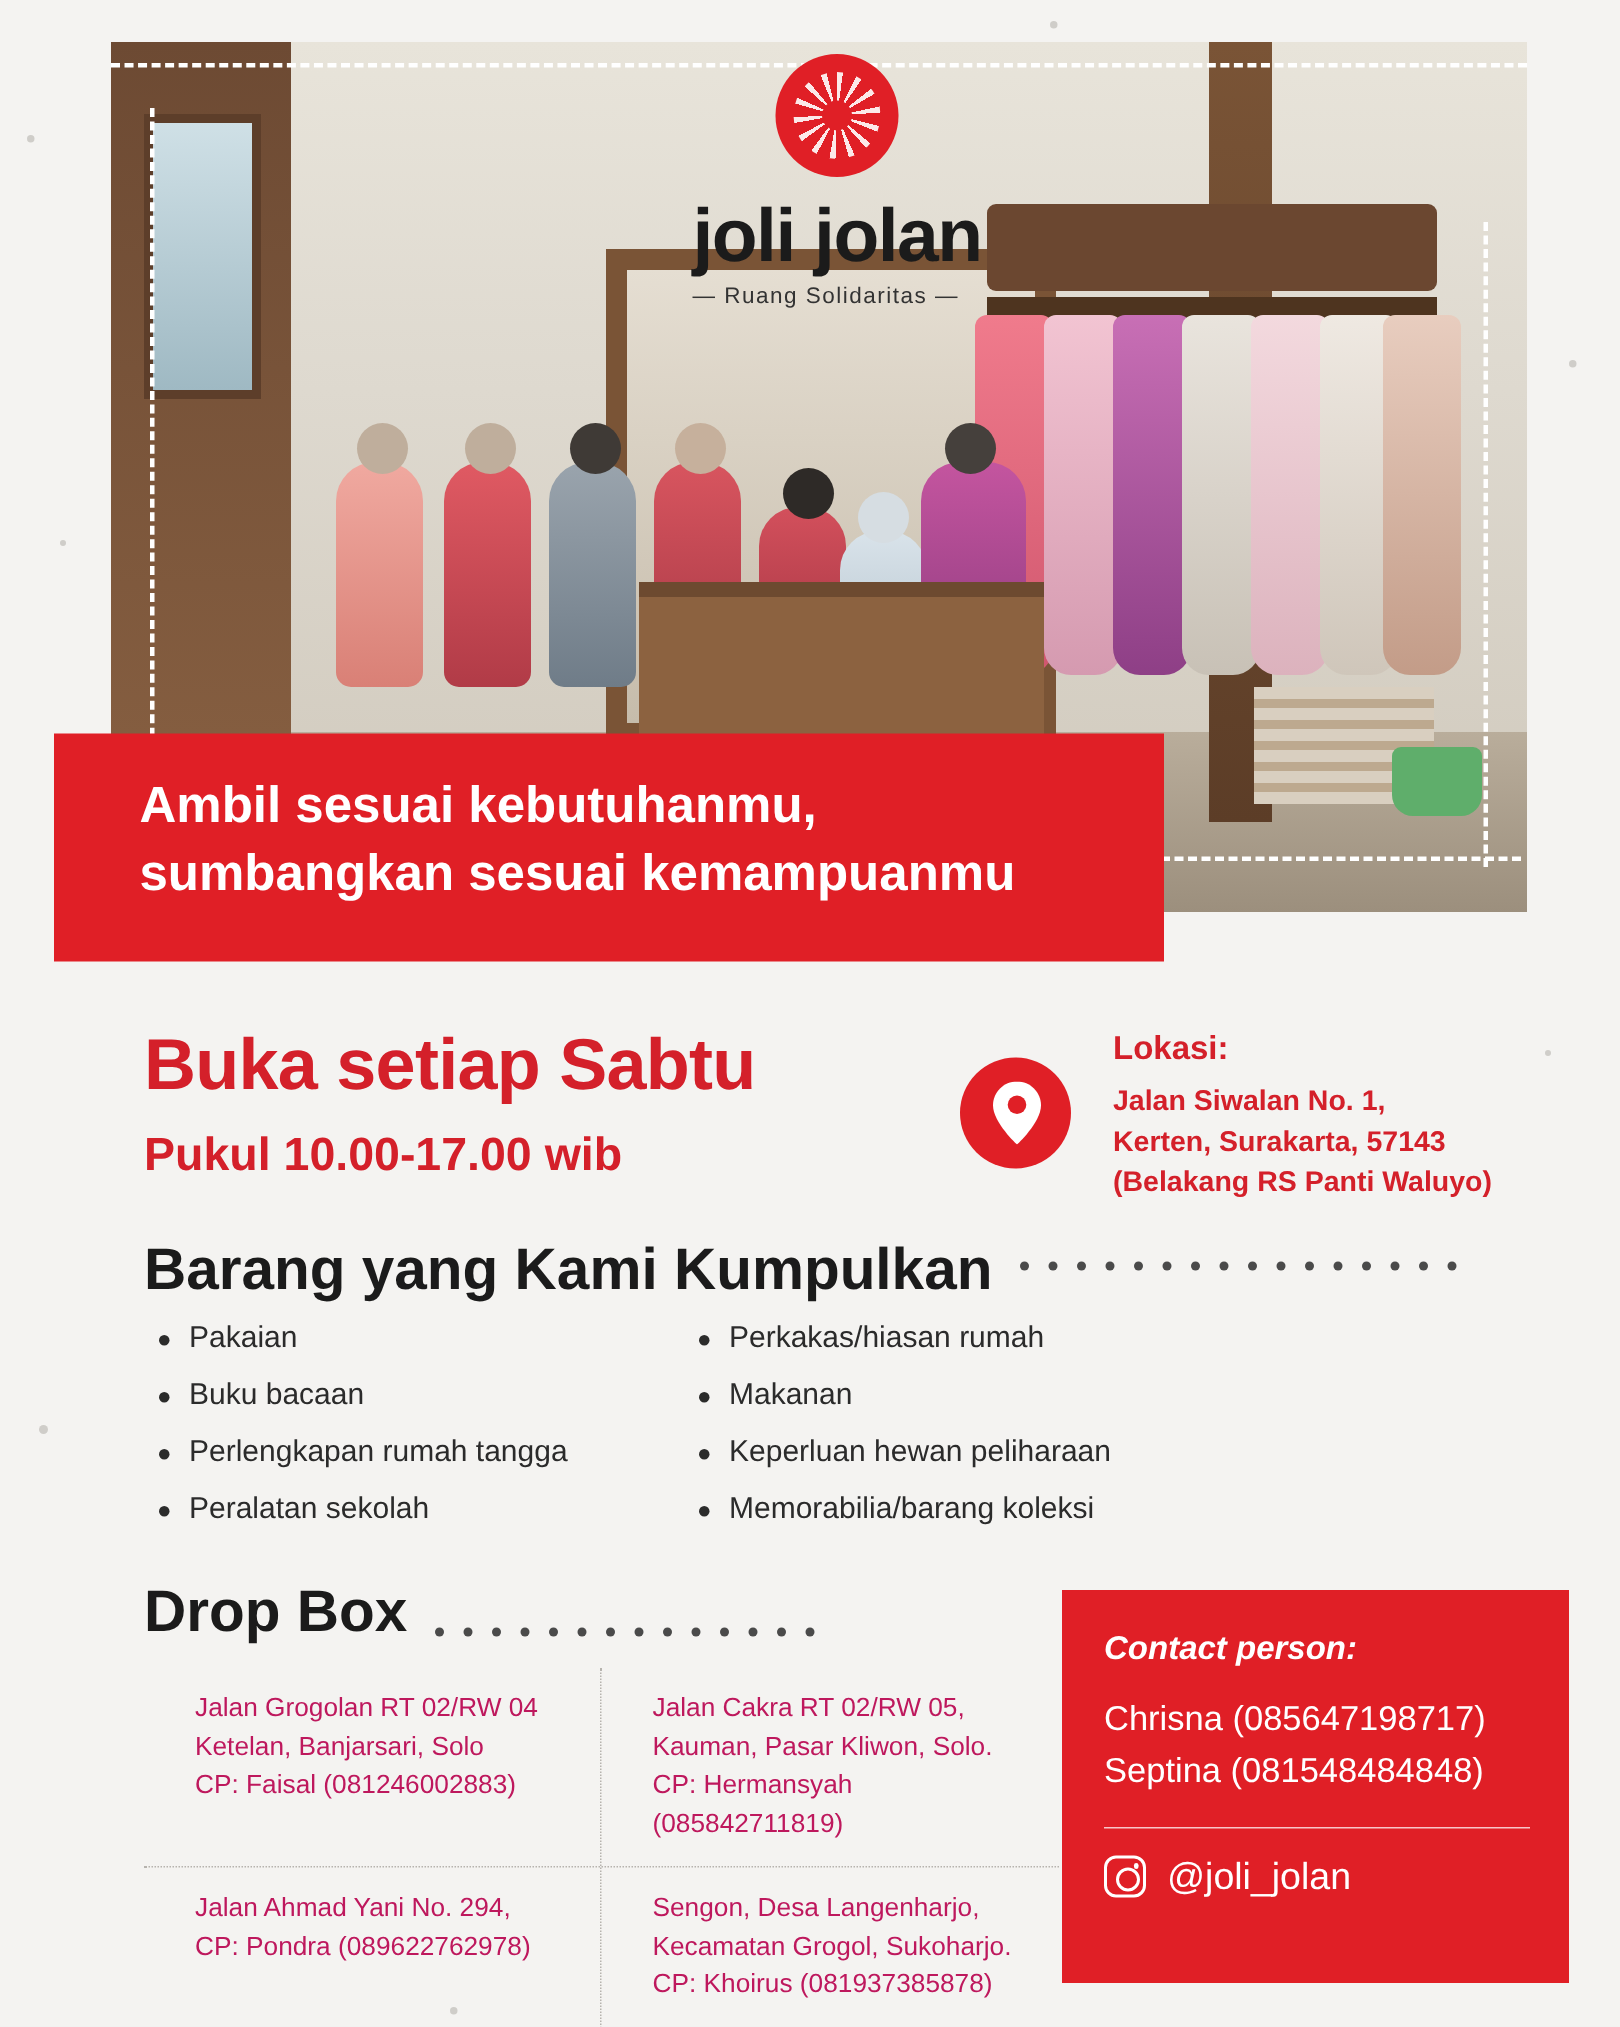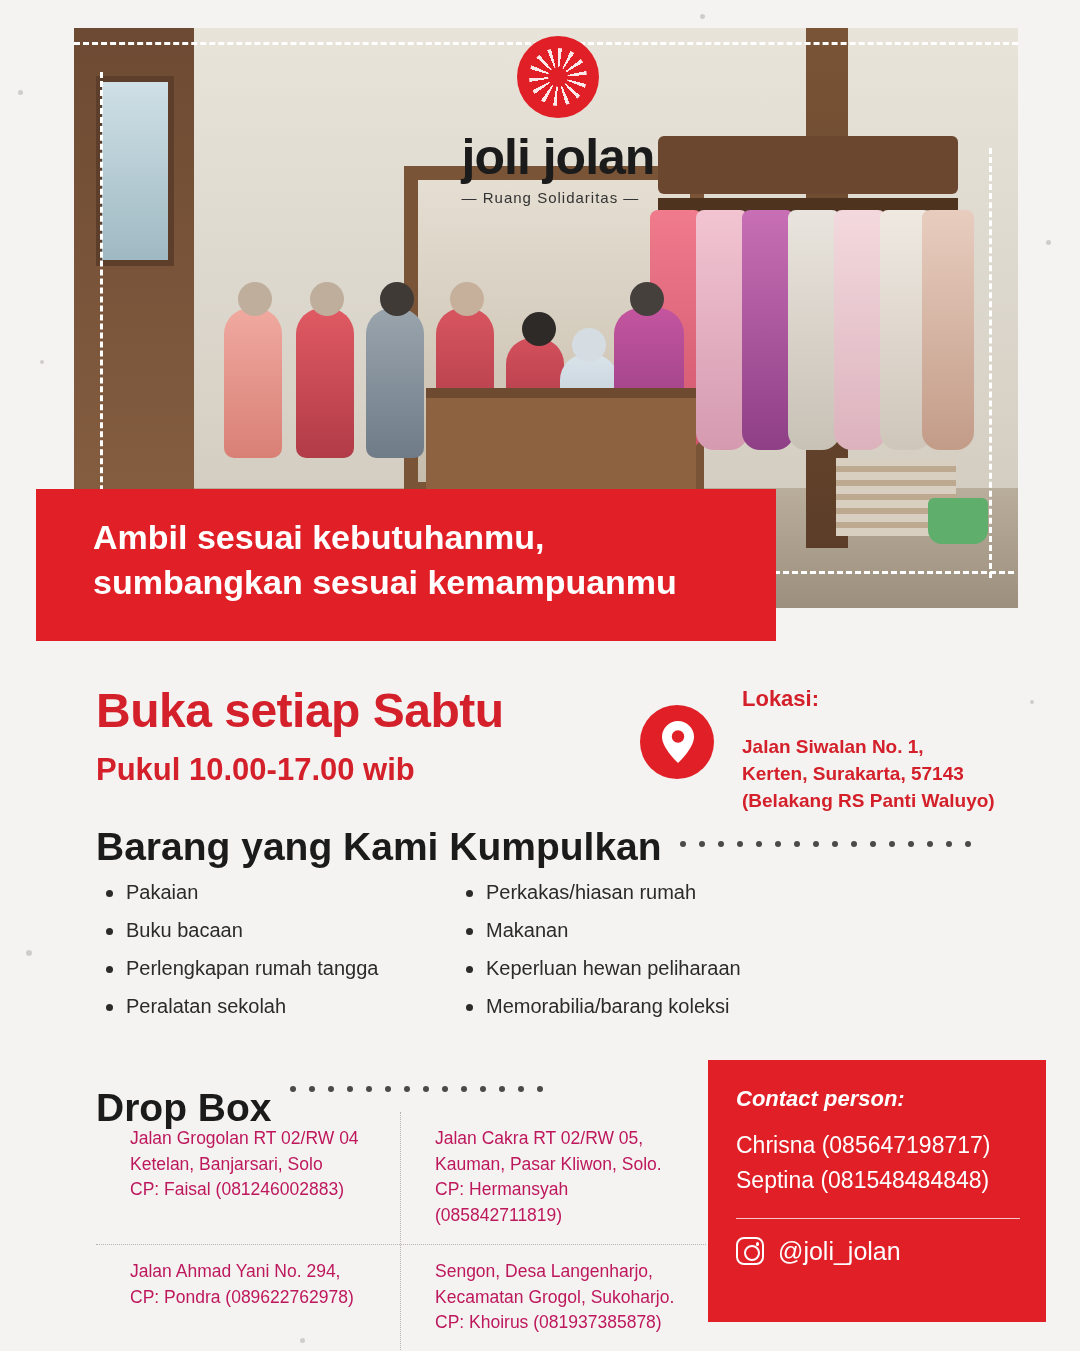--- a/index.html
+++ b/index.html
@@ -135,21 +135,21 @@
   .open-sub {
     position: absolute; left: 96px; top: 752px;
     font-size: 31px; font-weight: 700; color: #d4202a;
   }
   .pin {
     position: absolute; left: 640px; top: 705px;
     width: 74px; height: 74px; border-radius: 50%; background: #e01f26;
   }
   .pin svg { position: absolute; left: 22px; top: 16px; }
   .loc-block { position: absolute; left: 742px; top: 686px; width: 300px; }
-  .loc-title { font-size: 22px; font-weight: 700; color: #d4202a; margin-bottom: 22px; }
+  .loc-title { font-size: 22px; font-weight: 700; color: #d4202a; margin-bottom: 10px; }
   .loc-line { font-size: 19px; font-weight: 700; color: #d4202a; line-height: 1.42; }
 
   
   .sec-title {
     font-size: 39px; font-weight: 700; color: #1b1b1b;
   }
   .items-head { position: absolute; left: 96px; top: 825px; display: flex; align-items: center; gap: 18px; }
   .dotline { display: flex; gap: 13px; align-items: center; padding-bottom: 6px; }
   .dotline i { display: block; width: 6px; height: 6px; border-radius: 50%; background: #4a4a4a; }
 
@@ -160,21 +160,21 @@
     margin-bottom: 18px; position: relative; padding-left: 26px;
   }
   .items-cols li::before {
     content: ""; position: absolute; left: 6px; top: 8px;
     width: 7px; height: 7px; border-radius: 50%; background: #2b2b2b;
   }
   .col-a { width: 360px; }
   .col-b { width: 460px; }
 
   
-  .drop-head { position: absolute; left: 96px; top: 1053px; display: flex; align-items: flex-start; gap: 18px; margin-top: 33px; }
+  .drop-head { position: absolute; left: 96px; top: 1053px; display: flex; align-items: flex-end; gap: 18px; }
   .dropgrid {
     position: absolute; left: 96px; top: 1112px; width: 610px;
   }
   .dropgrid .row { display: flex; border-top: 1px dotted #b6b3ae; }
   .dropgrid .row:first-child { border-top: none; }
   .cell { padding: 14px 12px 16px 34px; width: 305px; }
   .cell:first-child { border-right: 1px dotted #b6b3ae; }
   .cell p { font-size: 17.5px; color: #be185d; line-height: 1.46; }
 
   

